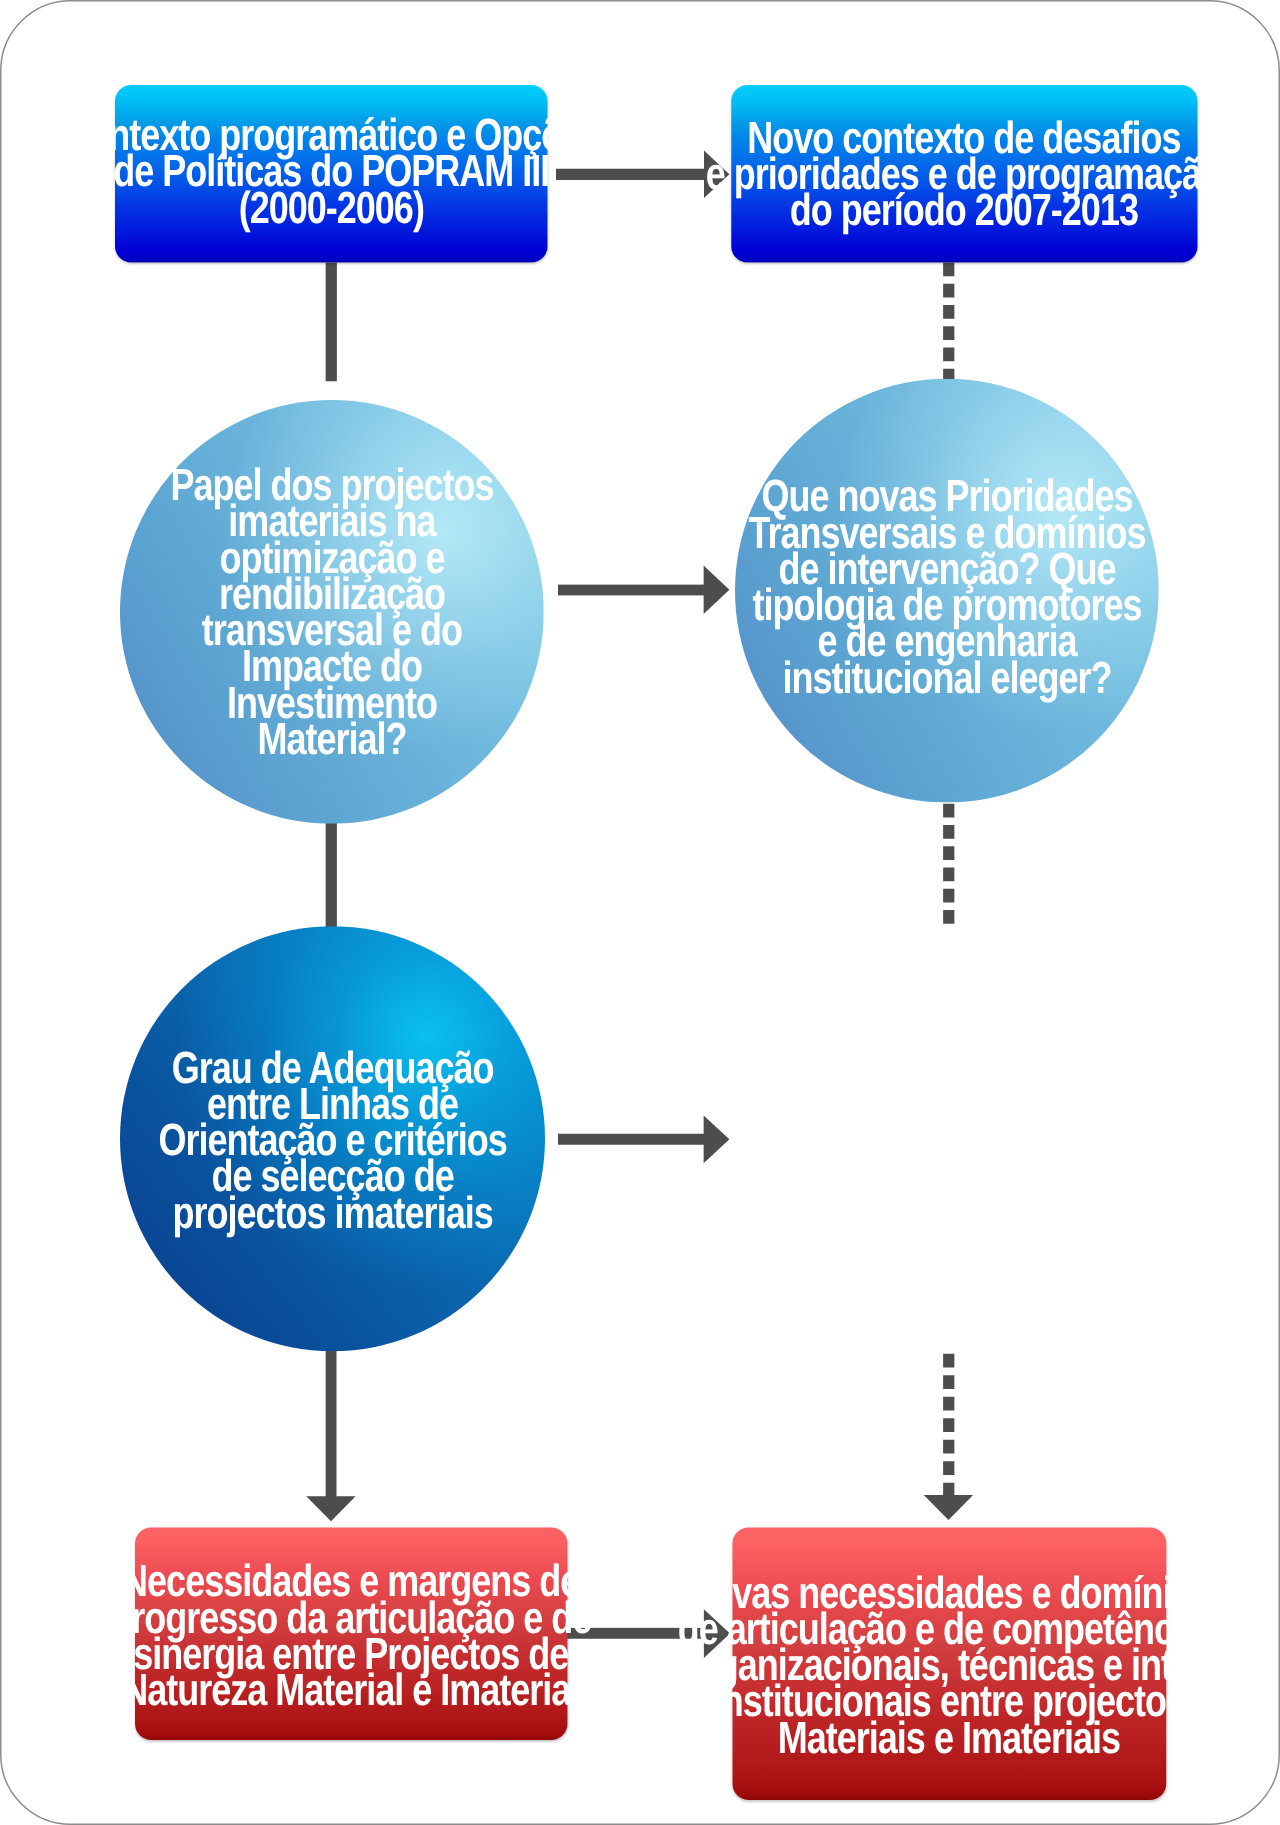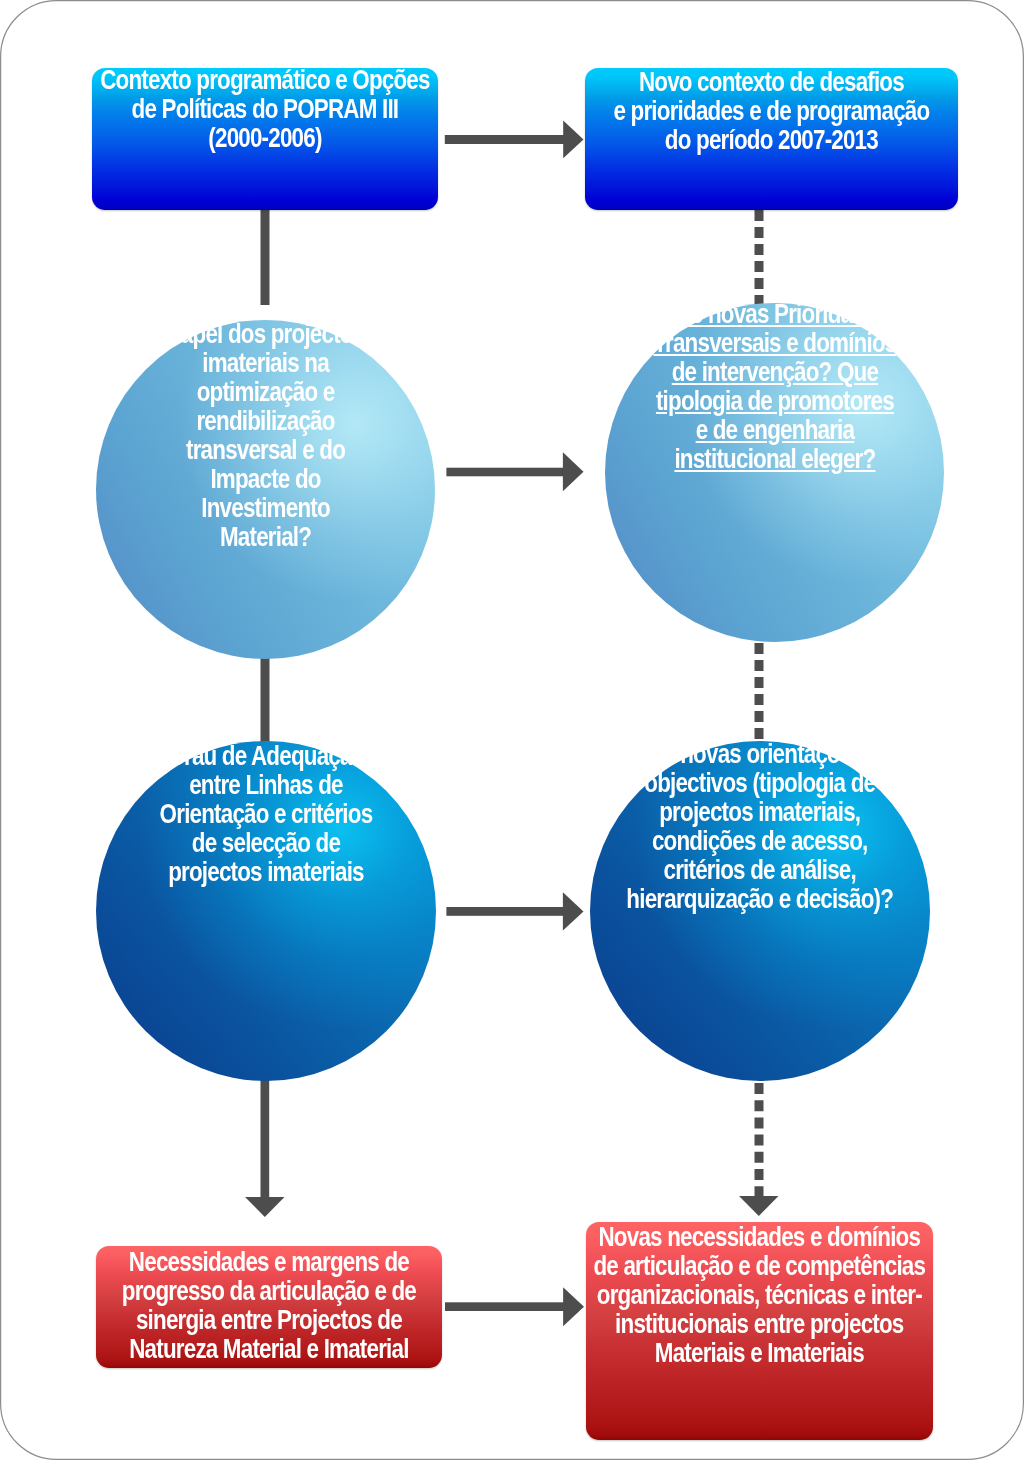--- a/index.html
+++ b/index.html
@@ -1,19 +1,19 @@
 <!DOCTYPE html>
 <html><head>
 <meta charset="utf-8">
 <style>
   html,body{margin:0;padding:0;}
   body{width:1024px;height:1460px;background:#ffffff;font-family:"Liberation Sans",sans-serif;overflow:hidden;}
   #stage{position:relative;width:1024px;height:1460px;}
   .frame{position:absolute;left:0;top:0;width:1024px;height:1460px;}
-  .node{position:absolute;box-sizing:border-box;display:flex;justify-content:center;text-align:center;color:#ffffff;font-weight:bold;font-size:28px;line-height:29px;letter-spacing:-1.0px;}
+  .node{position:absolute;box-sizing:border-box;display:flex;align-items:center;justify-content:center;text-align:center;color:#ffffff;font-weight:bold;font-size:36px;line-height:29px;letter-spacing:-1.0px;}
   .node span{display:block;white-space:nowrap;transform:scaleX(0.80);transform-origin:center center;}
   .b1 span{transform:scaleX(0.80) translateY(-3px);}
   .b2 span{transform:scaleX(0.80) translateY(-1px);}
   .b3 span{transform:scaleX(0.80) translateY(1px);}
   .s1 span{transform:scaleX(0.80) translateY(-1px);}
   .s2 span{transform:scaleX(0.80) translateY(-4px);}
   .s4 span{transform:scaleX(0.80) translateY(-2px);}
   .box{border-radius:13px;}
   .sphere{border-radius:50%;}
   svg.arrows{position:absolute;left:0;top:0;width:1024px;height:1460px;overflow:visible;}
@@ -21,27 +21,27 @@
 
   
   .blue{background:linear-gradient(to bottom,#00ccfc 0%,#00c4f8 7%,#01a8ec 17%,#019ce8 21%,#0282ea 31%,#0370ea 41%,#0354e8 55%,#0333e4 69%,#0113da 85%,#0000d6 93%,#0000c8 98%,#0000a8 100%);
         box-shadow:0 1px 2px rgba(0,0,0,0.22);}
   
   .red{background:linear-gradient(to bottom,#fd6365 0%,#fc6061 6%,#f5565b 14%,#ed4b51 23%,#e04548 33%,#d23f40 44%,#c93235 56%,#be2527 70%,#b41c1d 82%,#ab1313 93%,#9f0a0a 98%,#8d0606 100%);
        box-shadow:0 1px 2px rgba(0,0,0,0.22);}
 
   .b1{left:92px;top:68px;width:346px;height:142px;}
   .b2{left:585px;top:68px;width:373px;height:142px;}
-  .b3{left:96px;top:1222px;width:346px;height:122px;margin-top:24px;}
+  .b3{left:108px;top:1222px;width:346px;height:170px;}
   .b4{left:586px;top:1222px;width:347px;height:218px;}
 
   .s1{left:96px;top:320px;width:339px;height:339px;
       background:radial-gradient(circle 175px at 76% 31%, rgba(205,250,255,0.70) 0%, rgba(205,250,255,0.43) 35%, rgba(205,250,255,0.20) 65%, rgba(205,250,255,0) 100%),linear-gradient(240deg, #86cce9 0%, #77c0e2 25%, #69b3da 48%, #5ca5d2 70%, #5389c5 100%);}
-  .s2{left:605px;top:303px;width:339px;height:339px;
-      background:radial-gradient(circle 175px at 76% 31%, rgba(205,250,255,0.70) 0%, rgba(205,250,255,0.43) 35%, rgba(205,250,255,0.20) 65%, rgba(205,250,255,0) 100%),linear-gradient(240deg, #86cce9 0%, #77c0e2 25%, #69b3da 48%, #5ca5d2 70%, #5389c5 100%);text-decoration:underline;}
+  .s2{left:588px;top:303px;width:339px;height:339px;
+      background:radial-gradient(circle 175px at 76% 31%, rgba(205,250,255,0.70) 0%, rgba(205,250,255,0.43) 35%, rgba(205,250,255,0.20) 65%, rgba(205,250,255,0) 100%),linear-gradient(240deg, #86cce9 0%, #77c0e2 25%, #69b3da 48%, #5ca5d2 70%, #5389c5 100%);}
   .s3{left:96px;top:741px;width:340px;height:340px;
       background:radial-gradient(circle 200px at 72% 26%, rgba(10,205,250,0.85) 0%, rgba(5,185,240,0.53) 35%, rgba(0,175,238,0.24) 65%, rgba(0,170,235,0) 100%),linear-gradient(230deg, #058ccd 0%, #0a79be 25%, #0a66ae 48%, #0a529e 70%, #0a3c8c 100%);}
   .s4{left:590px;top:741px;width:340px;height:340px;
       background:radial-gradient(circle 200px at 72% 26%, rgba(10,205,250,0.85) 0%, rgba(5,185,240,0.53) 35%, rgba(0,175,238,0.24) 65%, rgba(0,170,235,0) 100%),linear-gradient(230deg, #058ccd 0%, #0a79be 25%, #0a66ae 48%, #0a529e 70%, #0a3c8c 100%);}
 </style>
 </head>
 <body>
 
 <div id="stage">
   <svg class="frame" viewBox="0 0 1024 1460">
@@ -110,23 +110,20 @@
   </div>
 
   <div class="node sphere s2">
     <span><i>Que novas Prioridades</i><br><i>Transversais e domínios</i><br><i>de intervenção? Que</i><br><i>tipologia de promotores</i><br><i>e de engenharia</i><br><i>institucional eleger?</i></span>
   </div>
 
   <div class="node sphere s3">
     <span><i>Grau de Adequação</i><br><i>entre Linhas de</i><br><i>Orientação e critérios</i><br><i>de selecção de</i><br><i>projectos imateriais</i></span>
   </div>
 
-  <div class="node sphere s4">
-    <span><i>Que novas orientações, e</i><br><i>objectivos (tipologia de</i><br><i>projectos imateriais,</i><br><i>condições de acesso,</i><br><i>critérios de análise,</i><br><i>hierarquização e decisão)?</i></span>
-  </div>
 
   <div class="node box red b3">
     <span><i>Necessidades e margens de</i><br><i>progresso da articulação e de</i><br><i>sinergia entre Projectos de</i><br><i>Natureza Material e Imaterial</i></span>
   </div>
 
   <div class="node box red b4">
     <span><i>Novas necessidades e domínios</i><br><i>de articulação e de competências</i><br><i>organizacionais, técnicas e inter-</i><br><i>institucionais entre projectos</i><br><i>Materiais e Imateriais</i></span>
   </div>
 </div>
 

